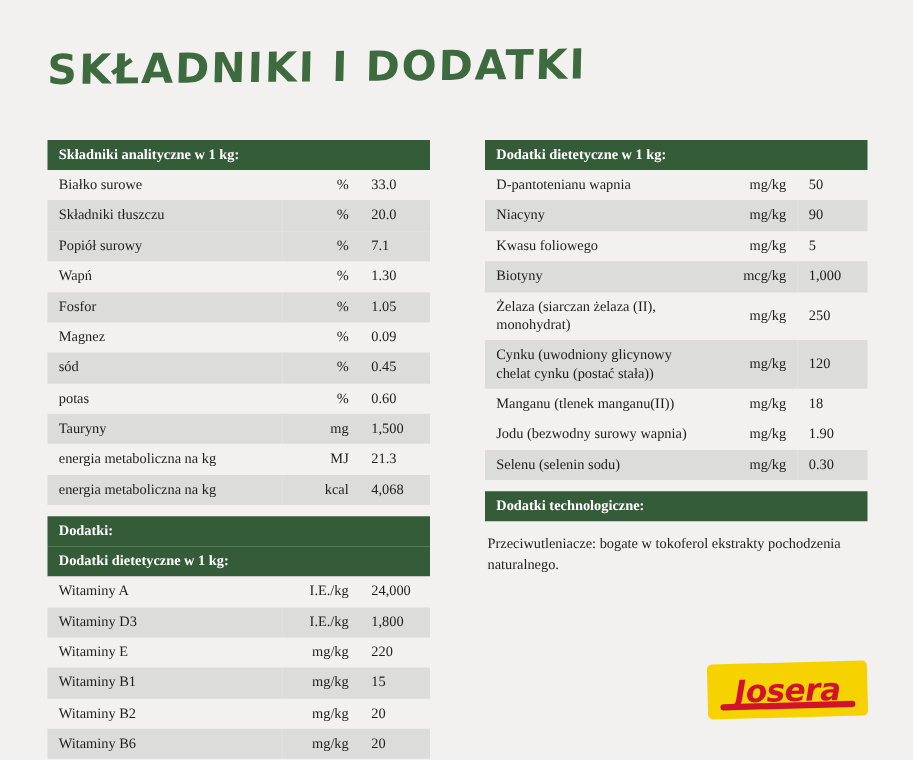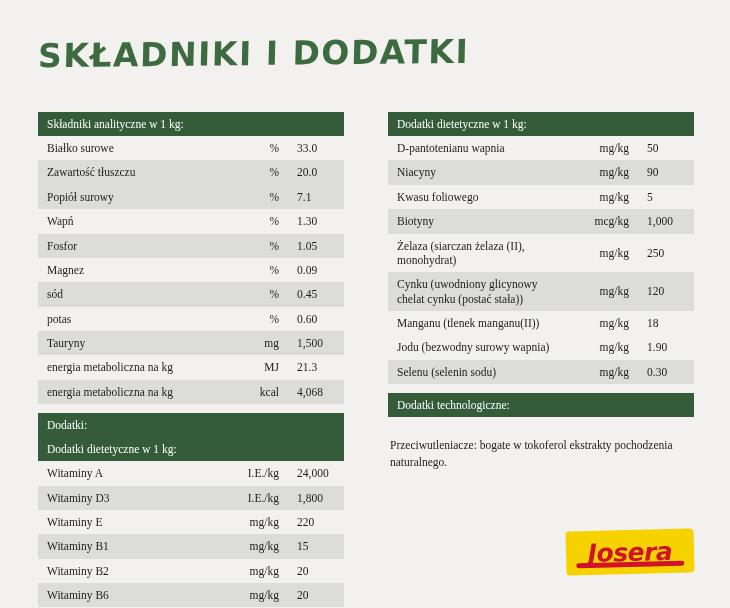--- a/index.html
+++ b/index.html
@@ -42,40 +42,40 @@
   .col { width: 306px; }
   table {
     width: 100%;
     border-collapse: collapse;
     font-size: 11.5px;
   }
   .hdr td, .hdr th {
     background: #355c38;
     color: #ffffff;
     font-family: "Liberation Serif", serif;
-    font-weight: normal;
+    font-weight: bold;
     font-size: 11.5px;
     padding: 6px 9px;
     text-align: left;
   }
   tbody tr td {
     padding: 5px 9px;
     vertical-align: middle;
     line-height: 1.25;
   }
   tr.alt td { background: #dcdcda; }
   tr.plain td { background: transparent; margin-top: 34px; }
   td.name { text-align: left; }
   td.unit { text-align: right; width: 62px; color: #1d1d1b; white-space: nowrap; }
   td.val  { width: 56px; white-space: nowrap; }
   .sub-gap { height: 9px; }
   .tech-text {
     font-size: 11.5px;
     line-height: 1.45;
-    padding: 20px 2px 0 2px;
+    padding: 10px 2px 0 2px;
   }
   .logo {
     position: absolute;
     right: 36px;
     bottom: 34px;
     width: 128px;
     height: 44px;
     background: #f5d200;
     border-radius: 4px;
     display: flex;
@@ -118,21 +118,21 @@
             <th colspan="3">Składniki analityczne w 1 kg:</th>
           </tr>
         </thead>
         <tbody>
           <tr class="plain">
             <td class="name">Białko surowe</td>
             <td class="unit">%</td>
             <td class="val">33.0</td>
           </tr>
           <tr class="alt">
-            <td class="name">Zawartość tłuszczu</td>
+            <td class="name">Składniki tłuszczu</td>
             <td class="unit">%</td>
             <td class="val">20.0</td>
           </tr>
           <tr class="alt">
             <td class="name">Popiół surowy</td>
             <td class="unit">%</td>
             <td class="val">7.1</td>
           </tr>
           <tr class="plain">
             <td class="name">Wapń</td>

